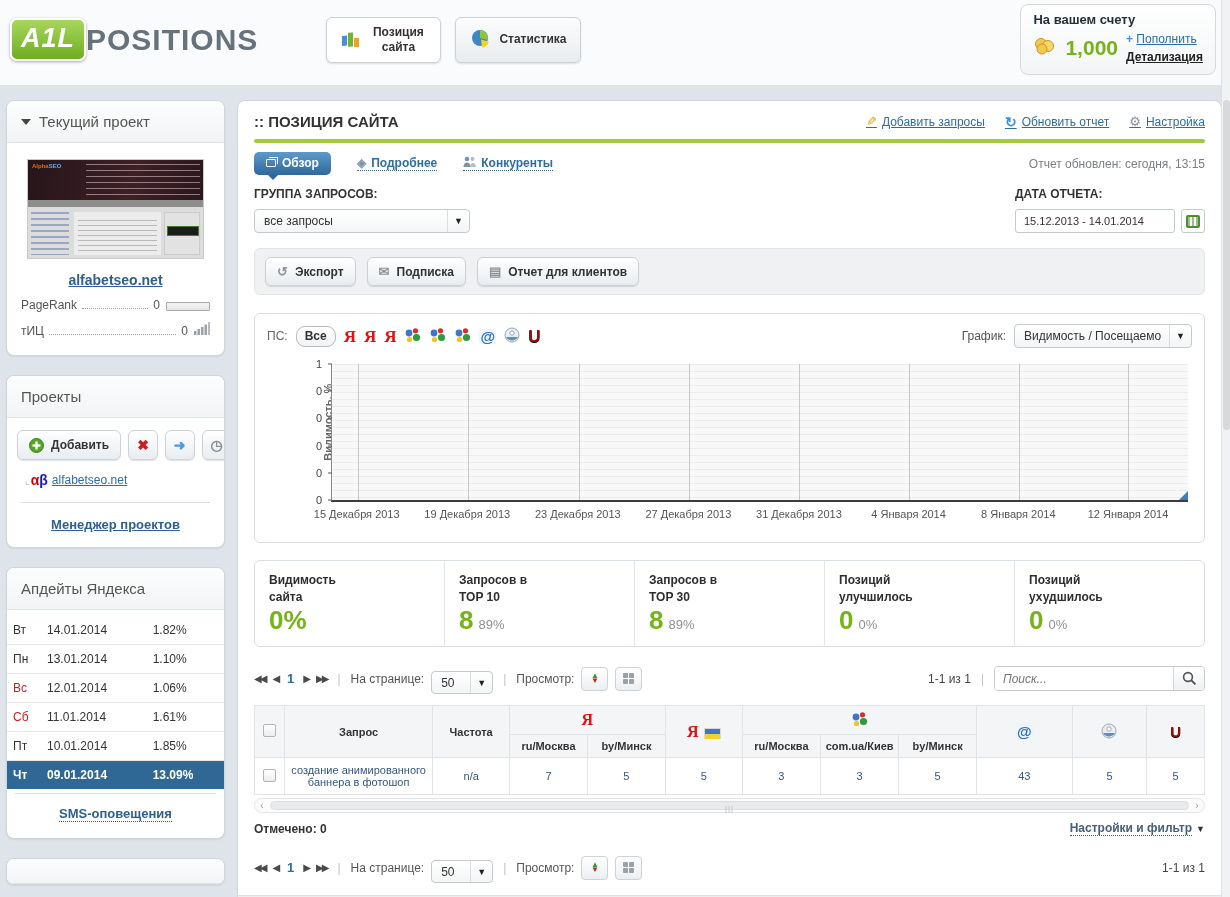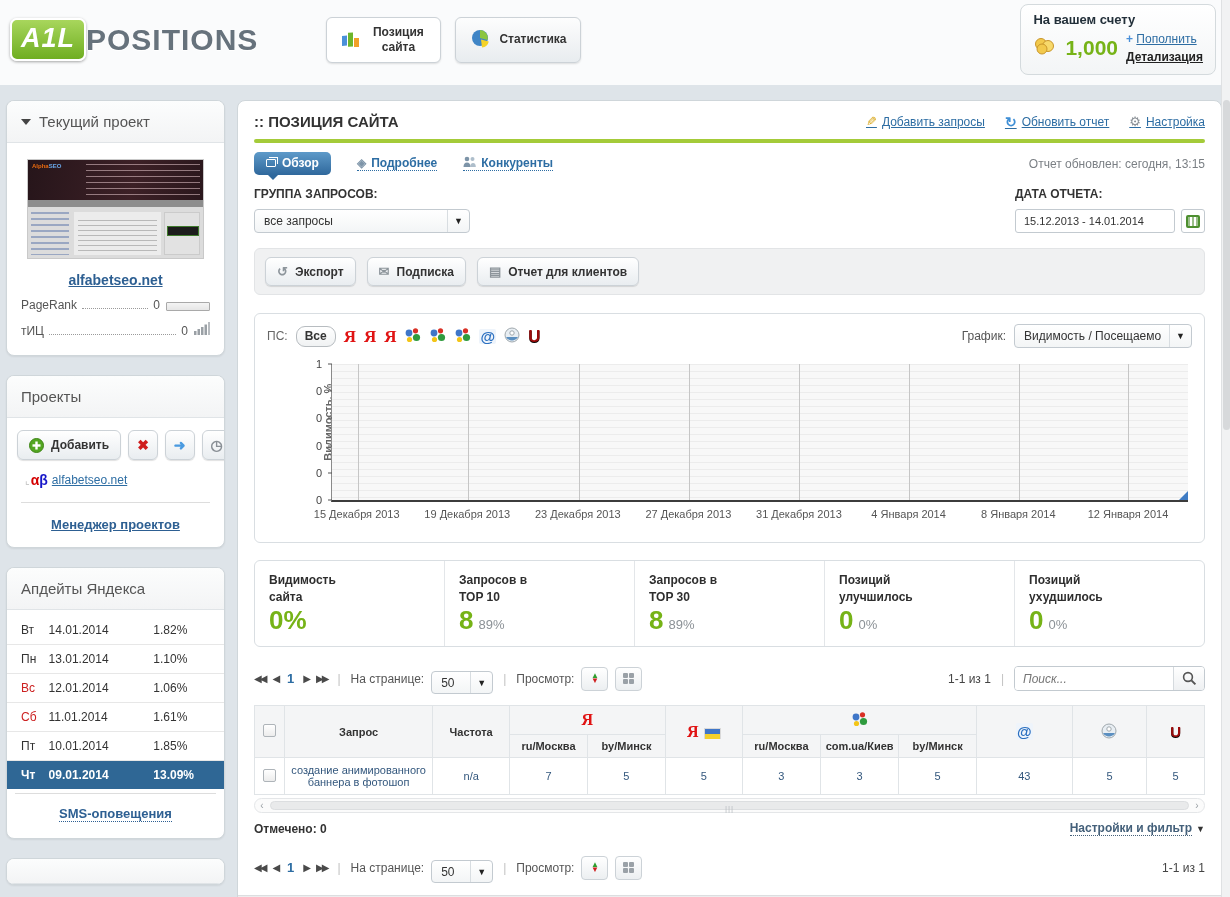--- a/index.html
+++ b/index.html
@@ -71,21 +71,21 @@
   .favicon-ab { font-weight:bold; font-size:14px; margin-right:4px; }
   .favicon-ab .a { color:#d40000; } .favicon-ab .b { color:#1515c8; }
   .tree-item a { color:#2d6da3; }
   .proj-div { border-top:1px solid #ddd; margin:14px 4px 0; }
   .manager { text-align:center; margin-top:12px; }
   .manager a { color:#2d5f92; font-weight:bold; font-size:13px; }
 
   .upd-table { width:100%; font-size:12px; border-collapse:collapse; }
   .upd-table td { padding:7px 6px; border-bottom:1px solid #e7e7e7; color:#333; }
   .upd-table tr:last-child td { border-bottom:none; }
-  .upd-table .day { width:34px; padding-left:14px; }
+  .upd-table .day { width:34px; padding-left:6px; }
   .upd-table .red { color:#cc2020; }
   .upd-table tr.hl td { background:#2f6795; color:#fff; font-weight:bold; }
   .upd-body { padding:6px 0 4px; }
   .sms-wrap { text-align:center; padding:10px 0 12px; border-top:1px solid #ddd; margin:4px 8px 0; }
   .sms-wrap a { color:#2d5f92; font-weight:bold; font-size:13px; text-decoration:none; border-bottom:1px dotted #2d5f92; }
 
   
   .main { position:absolute; left:237px; top:100px; width:985px; height:810px; background:#fff; border:1px solid #cfd6da; border-radius:8px 8px 0 0; padding:12px 16px 0; }
   .title-row { display:flex; align-items:center; }
   .page-title { font-weight:bold; font-size:15px; color:#333; }
@@ -150,21 +150,21 @@
   .pg-arr { color:#4a4a4a; font-size:10px; letter-spacing:-2px; cursor:pointer; }
   .pg-cur { color:#2d6da3; font-weight:bold; font-size:13px; margin:0 2px; }
   .pipe { color:#c2c2c2; margin:0 3px; }
   .mini-select { width:62px; height:23px; }
   .view-btn { width:27px; height:24px; border:1px solid #ccd2d7; border-radius:4px; background:linear-gradient(#fff,#eceff1); display:inline-flex; flex-direction:column; align-items:center; justify-content:center; cursor:pointer; line-height:.55; }
   .vb-up { color:#2e9e2e; font-size:8px; } .vb-dn { color:#cf2020; font-size:8px; }
   .grid-ico { width:11px; height:11px; display:grid; grid-template-columns:5px 5px; grid-template-rows:5px 5px; gap:1px; }
   .grid-ico i { background:#9aa1a7; border-radius:1px; }
   .pag-right { margin-left:auto; display:flex; align-items:center; gap:7px; }
   .range { color:#444; }
-  .search-box { display:flex; border:1px solid #c3cad0; border-radius:4px; overflow:hidden; background:#fff; height:25px; }
+  .search-box { display:flex; border:1px solid #c3cad0; border-radius:4px; overflow:hidden; background:#fff; height:25px;gap:20px; }
   .search-box input { border:none; outline:none; width:158px; padding:0 8px; font-size:12px; font-style:italic; color:#555; font-family:"Liberation Sans",sans-serif; }
   .search-btn { width:31px; border-left:1px solid #d5dade; background:linear-gradient(#fff,#eef0f2); display:flex; align-items:center; justify-content:center; cursor:pointer; }
 
   table.pos { width:100%; border-collapse:collapse; margin-top:11px; font-size:11px; }
   table.pos th, table.pos td { border:1px solid #e0e4e7; }
   table.pos th { background:#f4f5f6; font-weight:bold; color:#333; padding:5px 4px; text-align:center; }
   table.pos td { padding:6px 6px; text-align:center; color:#33577d; background:#fff; }
   td.qcell, th.qcell { text-align:left; padding-left:8px; color:#444; }
   .checkbox { width:13px; height:13px; border:1px solid #aeb4b9; border-radius:2px; background:linear-gradient(#fff,#ececec); display:inline-block; cursor:pointer; }
   .flag-ua { width:17px; height:11px; display:inline-block; vertical-align:middle; margin-left:5px; border:1px solid #d9d9d9; }

